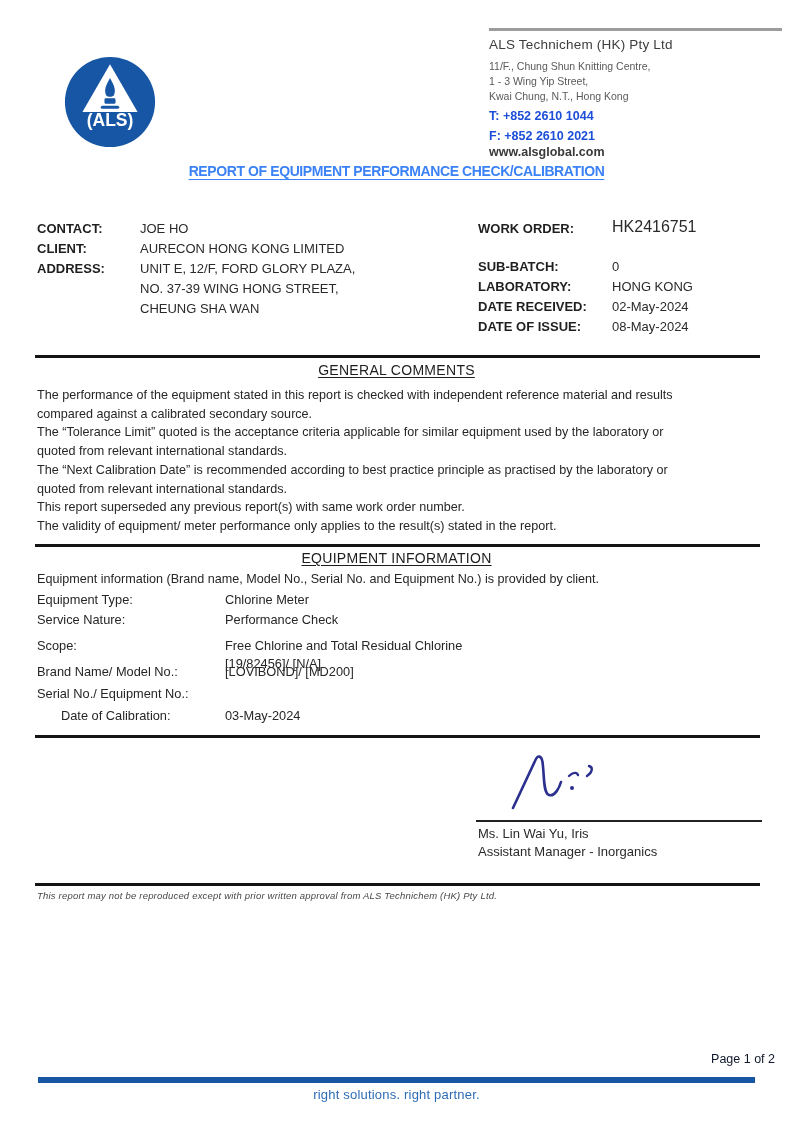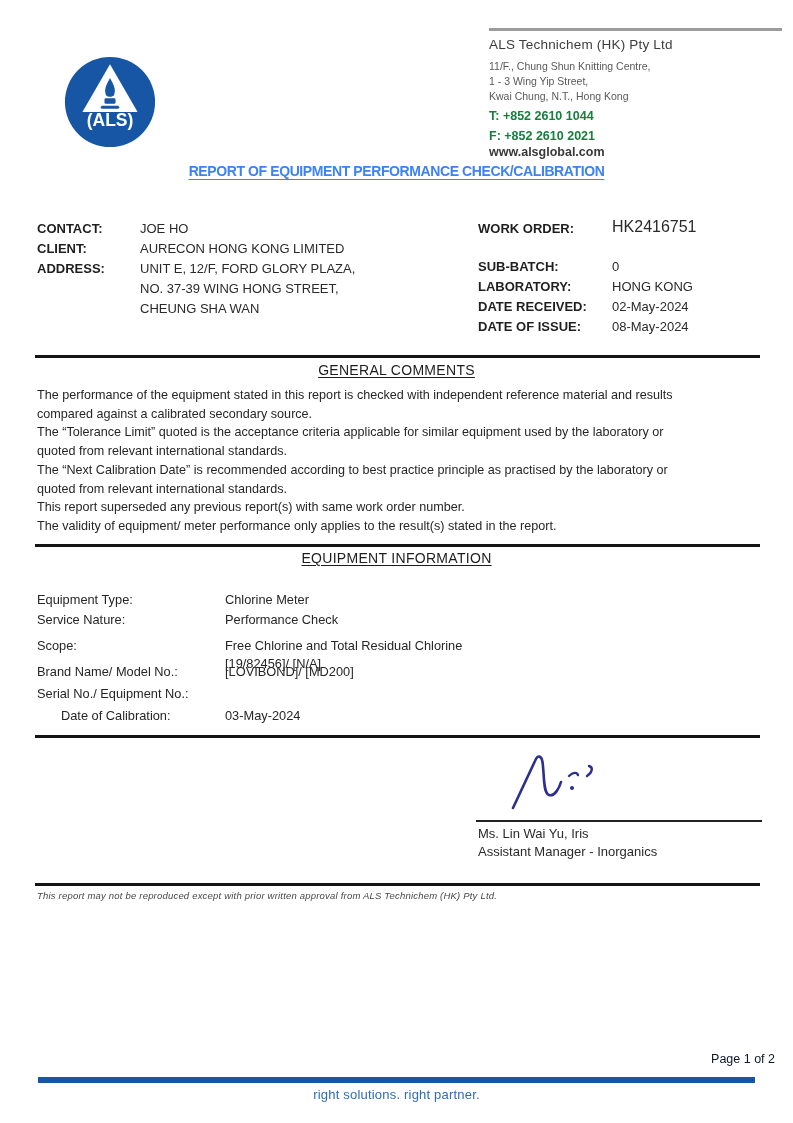--- a/index.html
+++ b/index.html
@@ -10,21 +10,21 @@
     font-family:"Liberation Sans","DejaVu Sans",sans-serif;
     color:#222;
     overflow:hidden;
   }
   
   .logo{position:absolute;left:64px;top:56px;width:92px;height:92px;}
   .header-right{position:absolute;left:489px;top:28px;width:293px;}
   .header-rule{border-top:3px solid #9c9c9c;margin:0 0 6px 0;}
   .company-name{font-size:13.5px;color:#3d3d3d;letter-spacing:.2px;margin:0 0 7px 0;}
   .hq-addr{font-size:10.5px;color:#5a5a5a;line-height:15px;margin:0;}
-  .hq-tel{font-size:12.5px;font-weight:bold;color:#15803d;line-height:16px;margin-top:4px;}
+  .hq-tel{font-size:12.5px;font-weight:bold;color:#1d4ed8;line-height:16px;margin-top:4px;}
   .hq-web{font-size:12.5px;font-weight:bold;color:#3a3a3a;line-height:16px;}
   
   .report-title{
     position:absolute;top:163px;left:0;width:100%;
     text-align:center;font-size:14px;font-weight:800;letter-spacing:-.4px;
     text-decoration:underline;text-underline-offset:3px;color:#3b82f6;
   }
   
   .info-label{position:absolute;font-size:13px;font-weight:bold;color:#1f1f1f;white-space:nowrap;}
   .info-value{position:absolute;font-size:13px;color:#2a2a2a;white-space:nowrap;}
@@ -108,20 +108,21 @@
   <div class="gc-body">
     <p>The performance of the equipment stated in this report is checked with independent reference material and results compared against a calibrated secondary source.</p>
     <p>The “Tolerance Limit” quoted is the acceptance criteria applicable for similar equipment used by the laboratory or quoted from relevant international standards.</p>
     <p>The “Next Calibration Date” is recommended according to best practice principle as practised by the laboratory or quoted from relevant international standards.</p>
     <p>This report superseded any previous report(s) with same work order number.</p>
     <p>The validity of equipment/ meter performance only applies to the result(s) stated in the report.</p>
   </div>
 
   <div class="rule-heavy" style="top:544px;"></div>
   <div class="section-heading" style="top:550px;">EQUIPMENT INFORMATION</div>
+  <div class="ei-intro">Equipment information (Brand name, Model No., Serial No. and Equipment No.) is provided by client.</div>
 
   <div class="ei-label" style="top:592px;">Equipment Type:</div>
   <div class="ei-value" style="top:592px;">Chlorine Meter</div>
   <div class="ei-label" style="top:612px;">Service Nature:</div>
   <div class="ei-value" style="top:612px;">Performance Check</div>
   <div class="ei-label" style="top:638px;">Scope:</div>
   <div class="ei-value" style="top:638px;">Free Chlorine and Total Residual Chlorine</div>
   <div class="ei-label" style="top:664px;">Brand Name/ Model No.:</div>
   <div class="ei-value" style="top:664px;">[LOVIBOND]/ [MD200]</div>
   <div class="ei-label" style="top:686px;">Serial No./ Equipment No.:</div>

